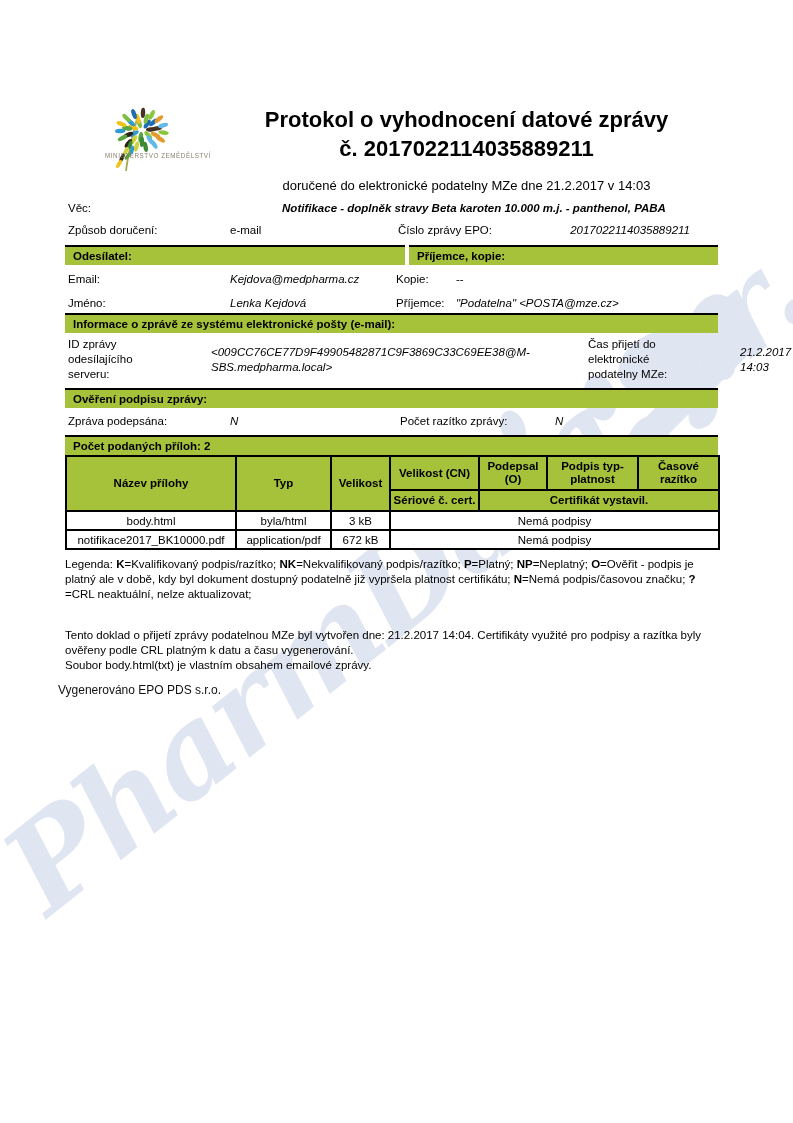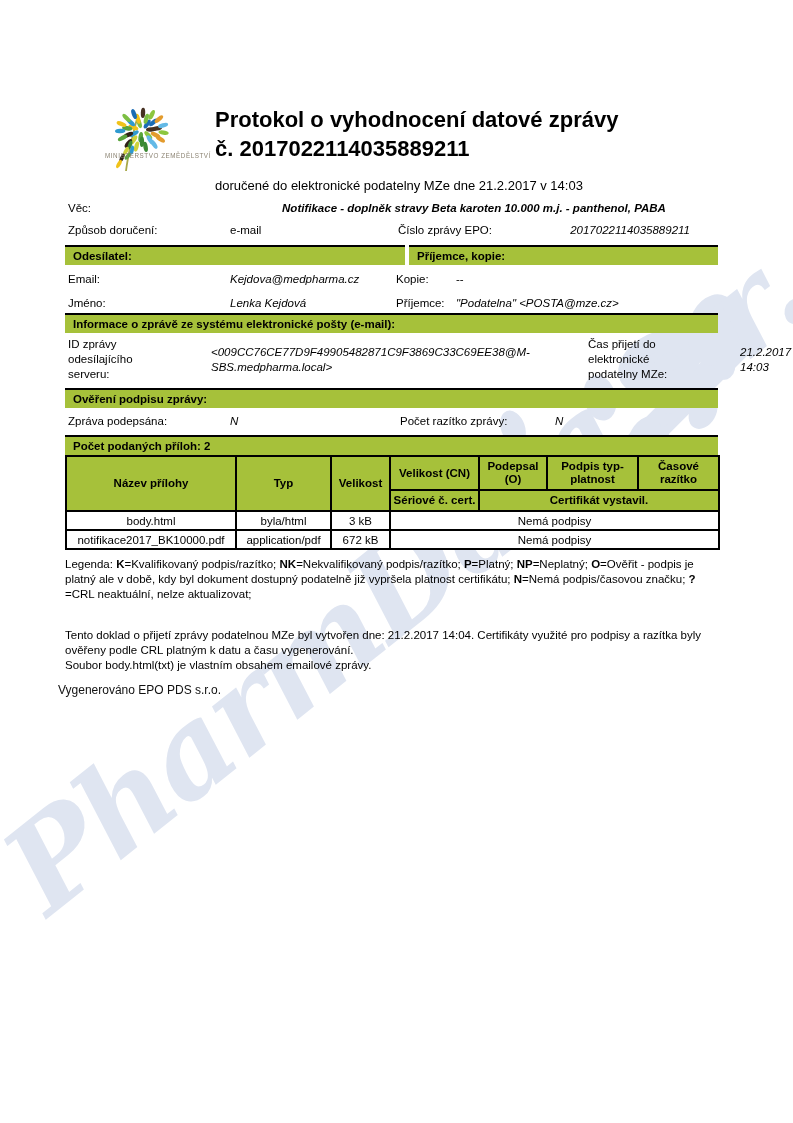--- a/index.html
+++ b/index.html
@@ -7,21 +7,21 @@
     position:relative;width:793px;height:1123px;margin:0 auto;background:#fff;
     font-family:"Liberation Sans","DejaVu Sans",sans-serif;color:#000;overflow:hidden;
   }
   
   .watermark{position:absolute;inset:0;z-index:0;pointer-events:none;}
   
   .content{position:relative;z-index:1;margin-left:65px;width:653px;padding-top:105px;}
   .hdr{display:flex;align-items:flex-start;}
   .logo-box{width:150px;flex:0 0 150px;position:relative;}
   .logo-caption{position:absolute;left:40px;top:47px;font-size:6.3px;letter-spacing:.55px;color:#8b8372;white-space:nowrap;}
-  .title-box{flex:1;text-align:left;}
+  .title-box{flex:1;text-align:center;}
   .title{font-size:22px;font-weight:bold;line-height:29px;}
   .subtitle{font-size:13px;margin-top:15px;}
   .bar{background:#a6c13a;border-top:2px solid #000;font-weight:bold;font-size:11.5px;padding:3px 8px 2px 8px;line-height:13px;}
   .sec1{margin-top:17px;}
   .dual{display:flex;}
   .dual .bar{border-top:2px solid #000;}
   .dual .left{width:324px;flex:0 0 324px;}
   .dual .gap{width:4px;flex:0 0 4px;background:#fff;}
   .dual .right{flex:1;}
   .row{font-size:11.5px;line-height:14px;}

